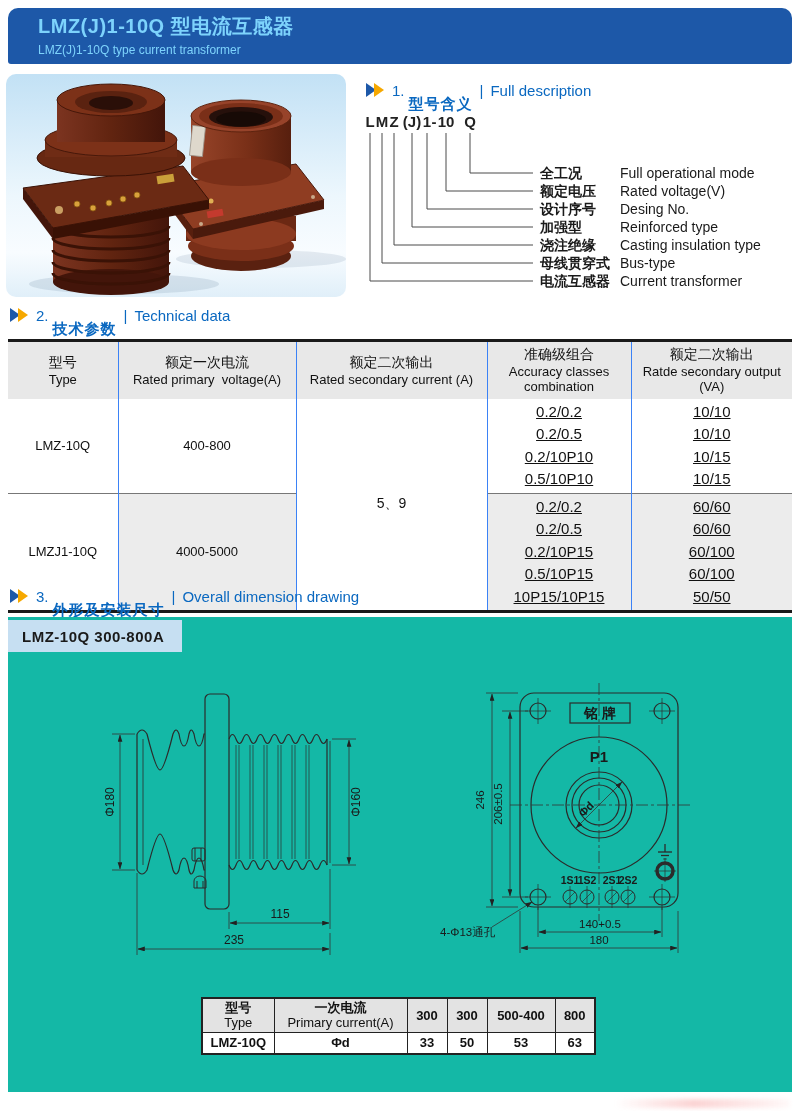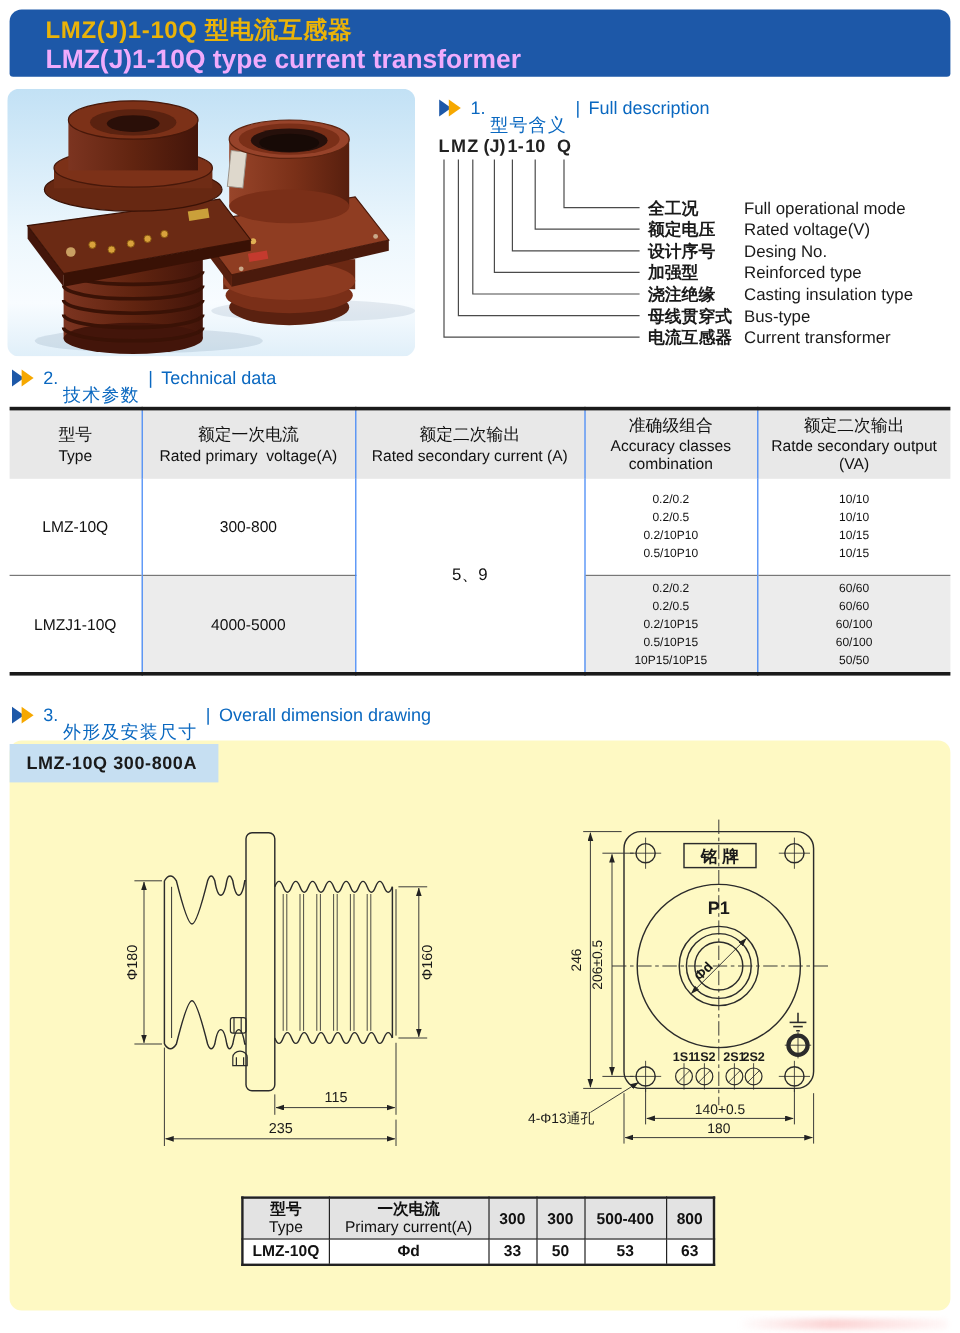--- a/index.html
+++ b/index.html
@@ -1,56 +1,56 @@
 <!DOCTYPE html>
 <html><head>
 <meta charset="utf-8">
 <style>
   html,body{margin:0;padding:0;background:#fff;}
   body{width:800px;height:1111px;position:relative;font-family:"Liberation Sans","DejaVu Sans",sans-serif;color:#111;overflow:hidden;}
   .abs{position:absolute;}
 
   
   .titlebar{left:8px;top:8px;width:784px;height:56px;background:#1d58a8;border-radius:10px 10px 3px 3px;box-sizing:border-box;padding:6px 0 0 30px;}
-  .titlebar .t-zh{color:#eab308;font-weight:bold;font-size:20px;line-height:24px;letter-spacing:0.5px;}
-  .titlebar .t-en{color:#f0abfc;font-size:22px;line-height:24px;font-weight:bold;}
+  .titlebar .t-zh{color:#7dd3fc;font-weight:bold;font-size:20px;line-height:24px;letter-spacing:0.5px;}
+  .titlebar .t-en{color:#7dd3fc;font-size:12px;line-height:24px;}
 
   
   .photo{left:6px;top:74px;width:340px;height:223px;border-radius:10px;overflow:hidden;}
 
   
   .sec{height:20px;display:flex;align-items:center;font-size:15px;color:#0a68c0;white-space:nowrap;}
   .arr{display:inline-block;width:0;height:0;border-top:7px solid transparent;border-bottom:7px solid transparent;}
   .arr1{border-left:10px solid #1d58a8;}
   .arr2{border-left:10px solid #f6a800;margin-left:-2px;}
   .sec .num{margin-left:8px;}
-  .sec .zh{font-weight:normal;margin-left:4px;letter-spacing:1px;margin-top:28px;}
+  .sec .zh{font-weight:bold;margin-left:4px;letter-spacing:1px;margin-top:28px;}
   .sec .pipe{margin:0 7px;font-weight:normal;}
   .sec1{left:366px;top:80px;}
   .sec2{left:10px;top:305px;}
   .sec3{left:10px;top:586px;}
 
   
   table.tech{left:8px;top:339px;width:784px;border-collapse:collapse;table-layout:fixed;
     border-top:3px solid #1a1a1a;border-bottom:3px solid #1a1a1a;font-size:13px;}
   table.tech td{border-left:1px solid #3b82f6;text-align:center;vertical-align:middle;padding:2px;}
   table.tech td:first-child{border-left:none;}
   table.tech tr.th-row{height:58px;}
   table.tech tr.th-row td{background:#e8e8e8;}
   table.tech tr.r1{height:81px;}
   table.tech tr.r2{height:82px;}
   table.tech tr.r2 td{border-top:1px solid #777;}
   table.tech td .zh{display:block;font-size:14px;}
   table.tech td .en{display:block;font-size:13px;white-space:pre-wrap;}
-  table.tech td.multi{white-space:pre-line;line-height:1.5;font-size:10px;}
+  table.tech td.multi{white-space:pre-line;line-height:1.5;font-size:15px;text-decoration:underline;}
   table.tech td.shade{background:#ececec;}
   table.tech td.sec-cur{font-size:14px;}
 
   
-  .panel{left:8px;top:617px;width:784px;height:475px;background:#fef9c3;border-radius:10px;}
+  .panel{left:8px;top:617px;width:784px;height:475px;background:#14b8a6;border-radius:0;}
   .variant{position:absolute;left:0;top:3px;width:174px;height:32px;background:#c6dff2;display:flex;align-items:center;
     padding-left:14px;box-sizing:border-box;font-size:15px;font-weight:bold;color:#1a1a1a;letter-spacing:0.5px;}
   svg text{font-family:"Liberation Sans","DejaVu Sans",sans-serif;}
 
   
   table.size{left:193px;top:380px;border-collapse:collapse;table-layout:fixed;background:#fff;
     border:2px solid #222;font-size:13px;}
   table.size td{border:1px solid #222;text-align:center;vertical-align:middle;padding:0 2px;}
   table.size tr.h{height:34px;}
   table.size tr.h td{background:#e3e3e3;font-weight:bold;}
@@ -231,21 +231,21 @@
           <span class="zh">准确级组合</span>
           <span class="en">Accuracy classes combination</span>
         </td>
     <td>
           <span class="zh">额定二次输出</span>
           <span class="en">Ratde secondary output (VA)</span>
         </td>
   </tr>
   <tr class="r1">
     <td>LMZ-10Q</td>
-    <td>300-800</td>
+    <td>400-800</td>
     <td rowspan="2" class="sec-cur">5、9</td>
     <td class="multi">0.2/0.2
 0.2/0.5
 0.2/10P10
 0.5/10P10</td>
     <td class="multi">10/10
 10/10
 10/15
 10/15</td>
   </tr>

